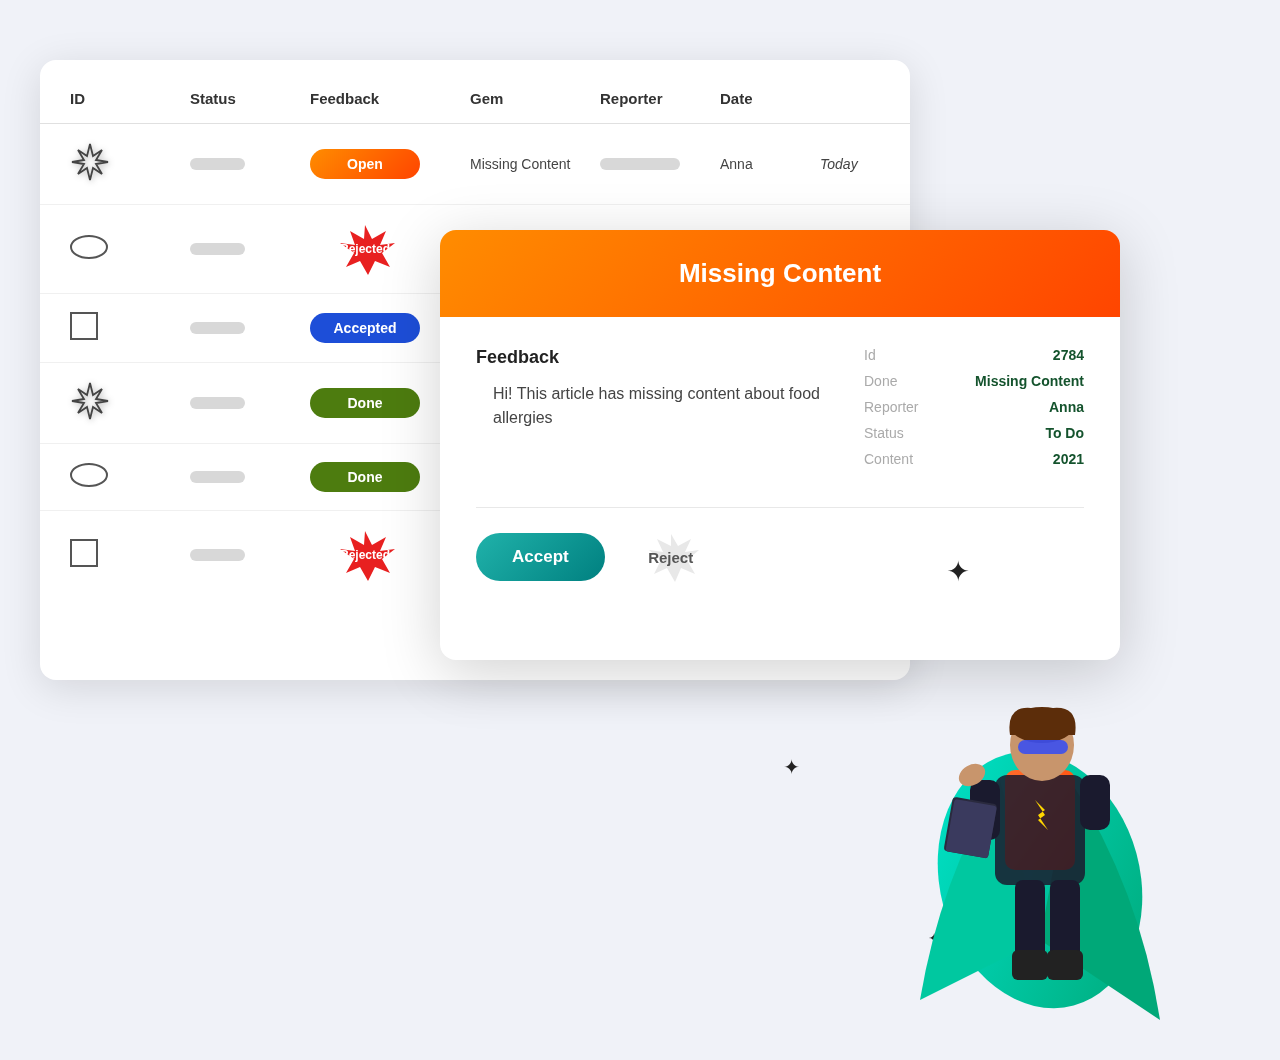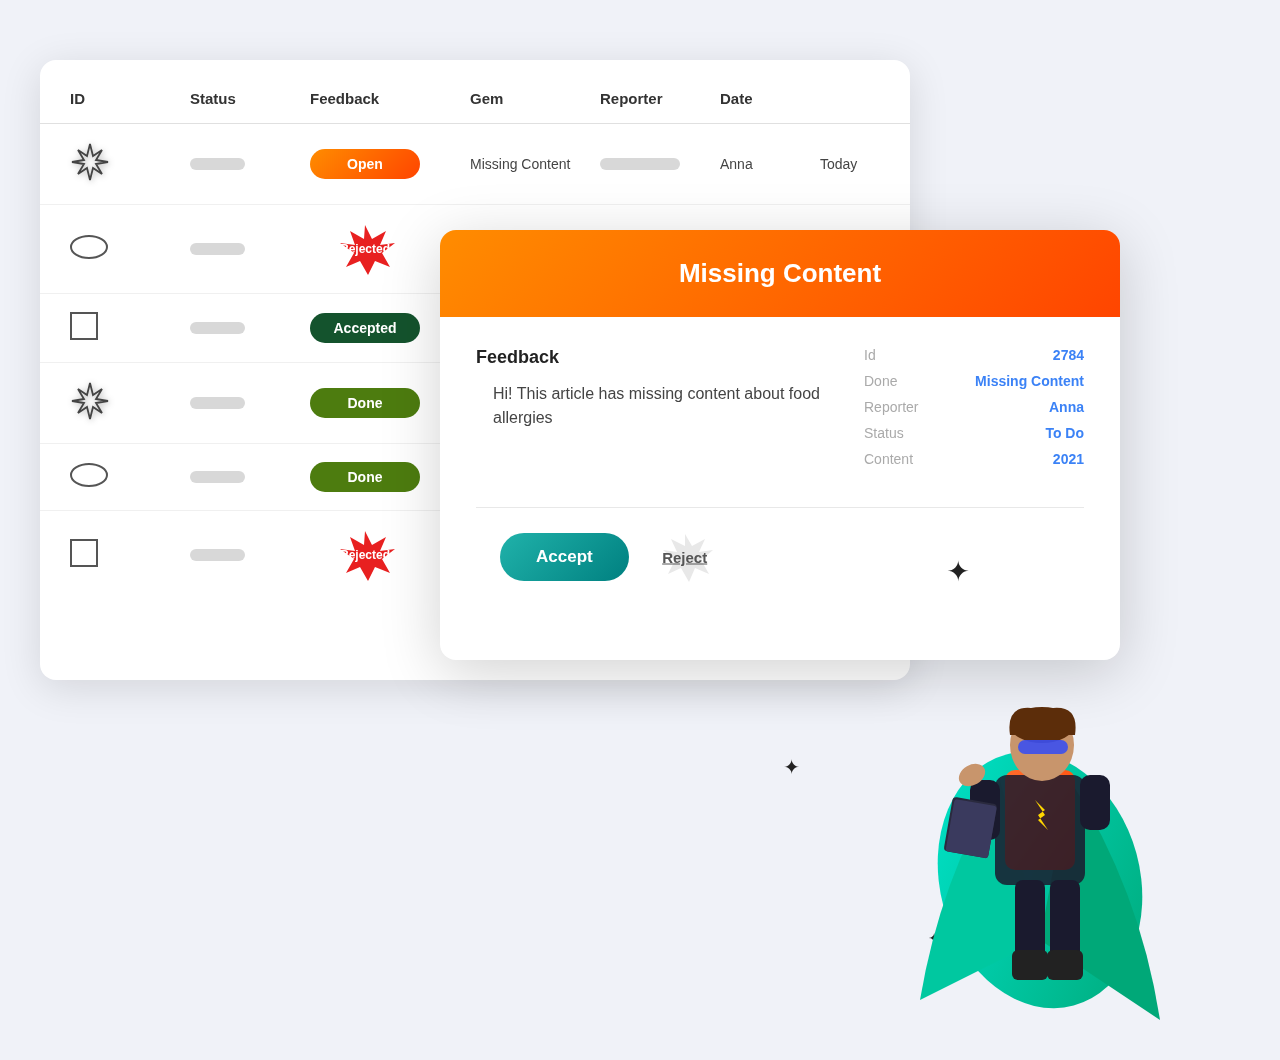--- a/index.html
+++ b/index.html
@@ -89,21 +89,21 @@
       font-size: 14px;
       color: white;
       min-width: 110px;
     }
 
     .badge-open {
       background: linear-gradient(135deg, #FF8C00, #FF4500);
     }
 
     .badge-accepted {
-      background: #14532d;
+      background: #1d4ed8;
     }
 
     .badge-done {
       background: #4d7c0f;
     }
 
     
     .badge-rejected {
       position: relative;
       width: 110px;
@@ -134,20 +134,21 @@
     }
 
     .reporter-text {
       font-size: 14px;
       color: #444;
     }
 
     .date-text {
       font-size: 14px;
       color: #444;
+      font-style: italic;
     }
 
     
     .detail-card {
       position: absolute;
       top: 230px;
       left: 440px;
       width: 680px;
       height: 430px;
       background: white;
@@ -203,36 +204,35 @@
     }
 
     .meta-label {
       font-size: 14px;
       color: #aaa;
     }
 
     .meta-value {
       font-size: 14px;
       font-weight: 600;
-      color: #3b82f6;
+      color: #14532d;
     }
 
     .detail-divider {
       height: 1px;
       background: #e8e8e8;
       margin: 0 36px;
     }
 
     .detail-actions {
       display: flex;
       align-items: center;
       justify-content: flex-start;
       padding: 24px 36px;
-      gap: 6px;
-      margin-left: 24px;
+      gap: 16px;
     }
 
     .btn-accept {
       background: linear-gradient(135deg, #20B2AA, #008080);
       color: white;
       border: none;
       border-radius: 30px;
       padding: 14px 36px;
       font-size: 17px;
       font-weight: 700;
@@ -249,21 +249,20 @@
 
     .btn-reject-text {
       position: absolute;
       top: 50%;
       left: 50%;
       transform: translate(-50%, -50%);
       color: white;
       font-weight: 700;
       font-size: 15px;
       z-index: 2;
-      text-decoration: underline;
     }
 
     
     .sparkle {
       position: absolute;
       color: #222;
     }
 
     .sparkle-large {
       font-size: 28px;

